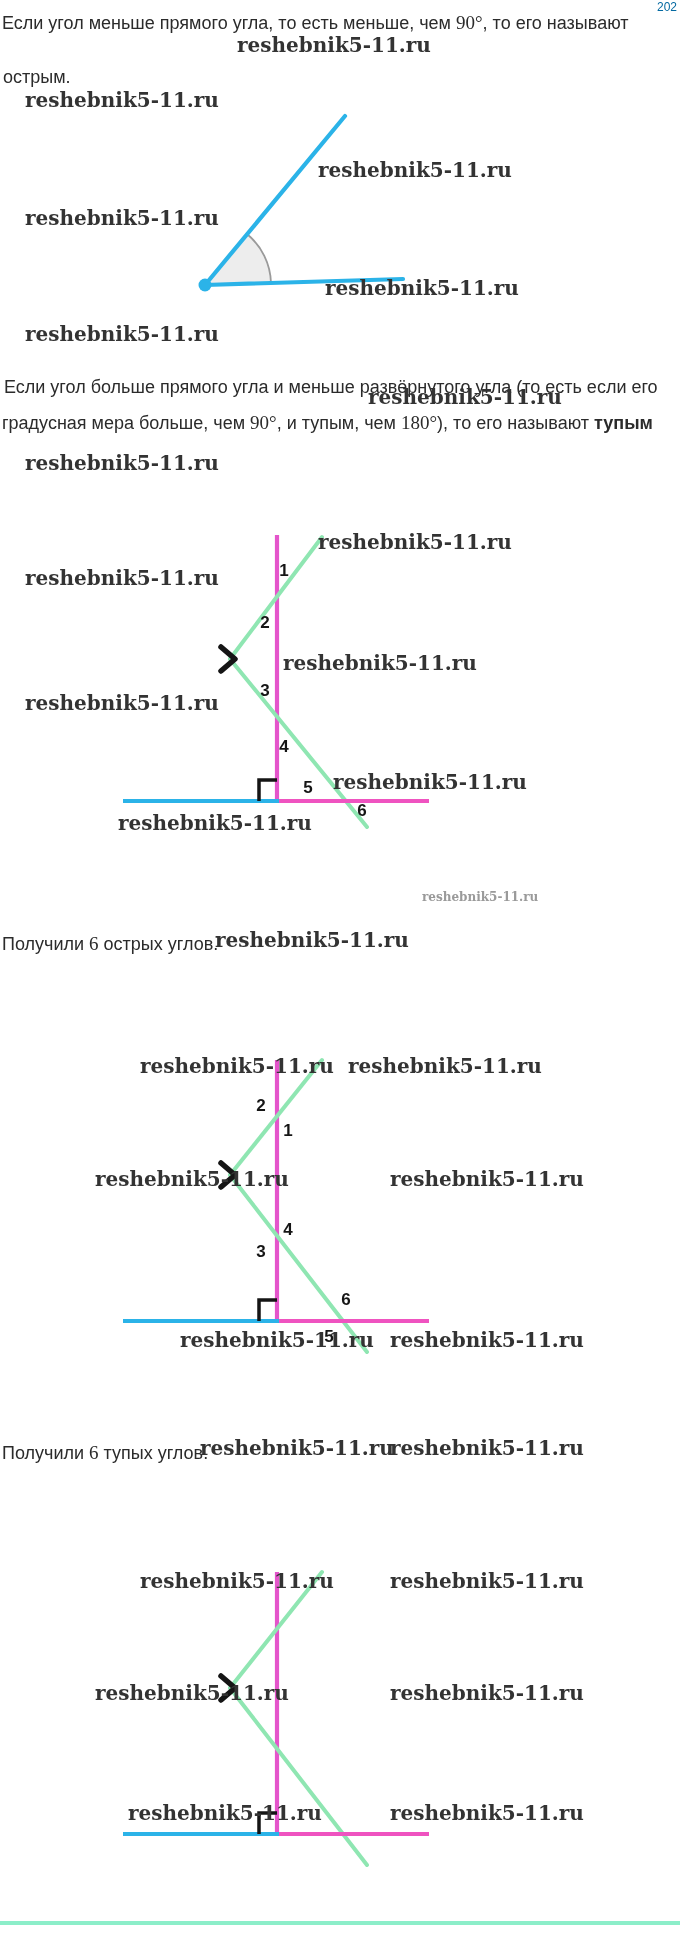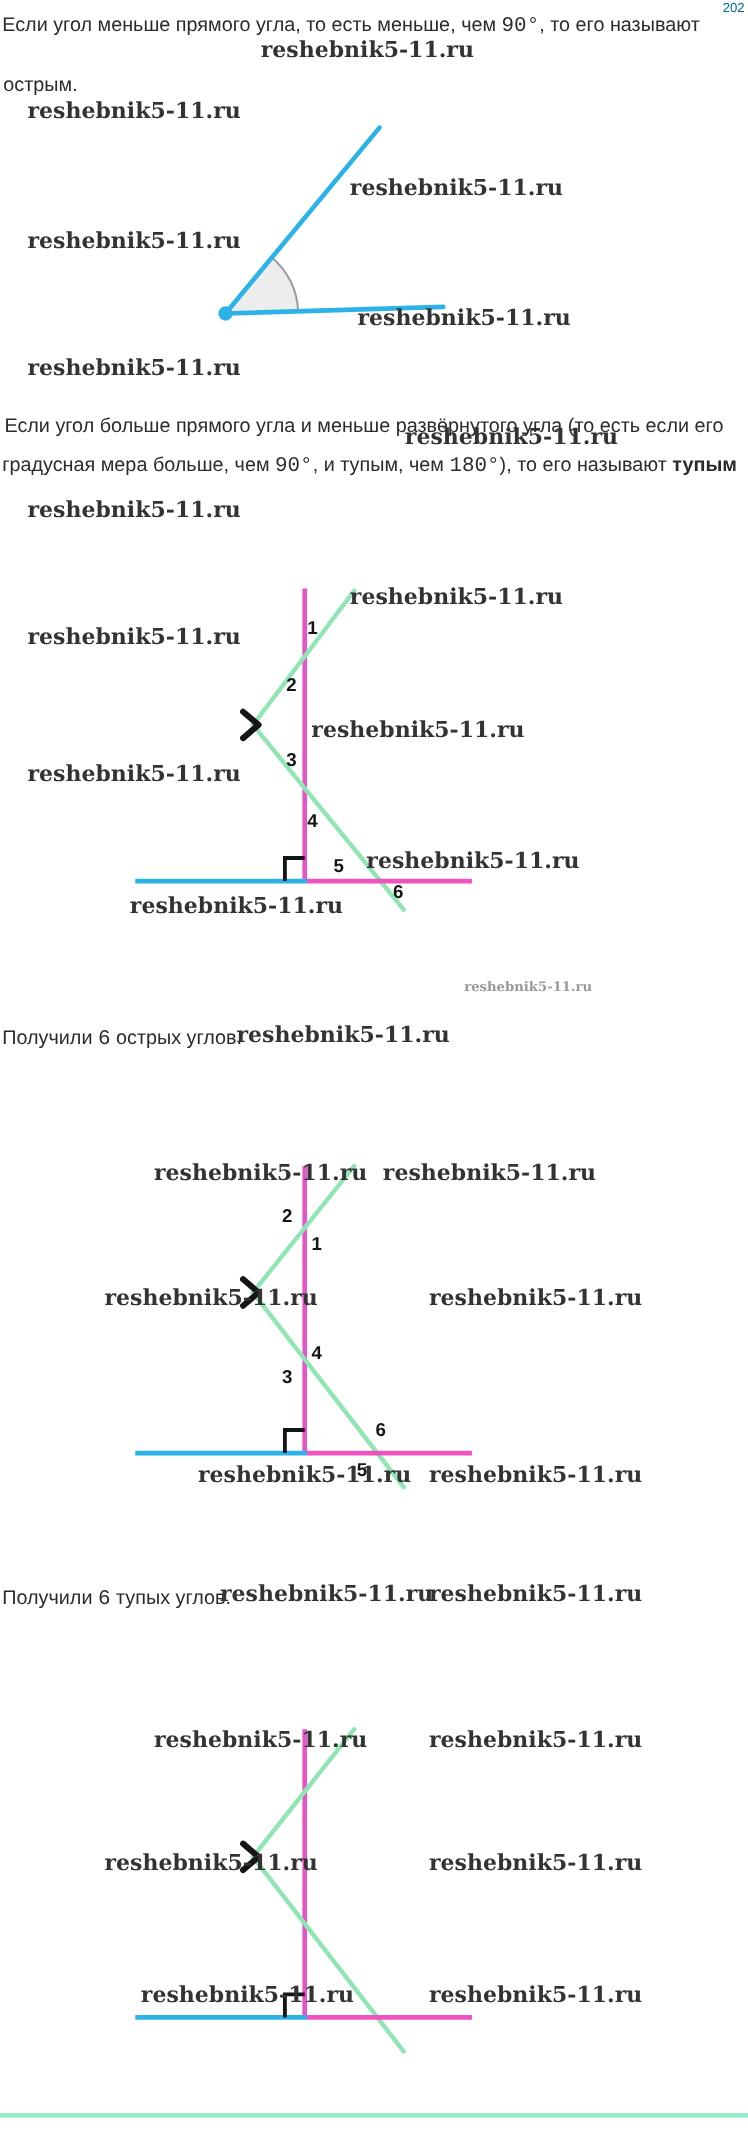--- a/index.html
+++ b/index.html
@@ -2,21 +2,21 @@
 <html><head>
 <meta charset="utf-8">
 <style>
   * { margin:0; padding:0; box-sizing:border-box; }
   html,body { background:#ffffff; }
   body {
     width:680px; height:1945px; position:relative; overflow:hidden;
     font-family:"Liberation Sans", sans-serif; color:#2b2b2b;
   }
   .txt { position:absolute; font-size:18px; line-height:1.35; color:#2b2b2b; white-space:nowrap; }
-  .math { font-family:Liberation Mono, monospace; font-size:19px; }
+  .math { font-family:Liberation Serif, serif; font-size:19px; }
   .wm {
     position:absolute; font-family:"DejaVu Serif", serif; font-weight:bold;
     font-size:20px; color:#333333; white-space:nowrap; z-index:5;
   }
   .wm-small { font-size:12px; color:#9a9a9a; }
   .corner { position:absolute; top:0; right:3px; font-size:12px; color:#0369a1; }
   svg { position:absolute; overflow:visible; }
   .num { font-family:"Liberation Sans", sans-serif; font-size:17px; font-weight:bold; fill:#151515; }
   .divider { position:absolute; left:0; top:1921px; width:680px; height:4px; background:#8ceec9; }
   b { font-weight:bold; }

